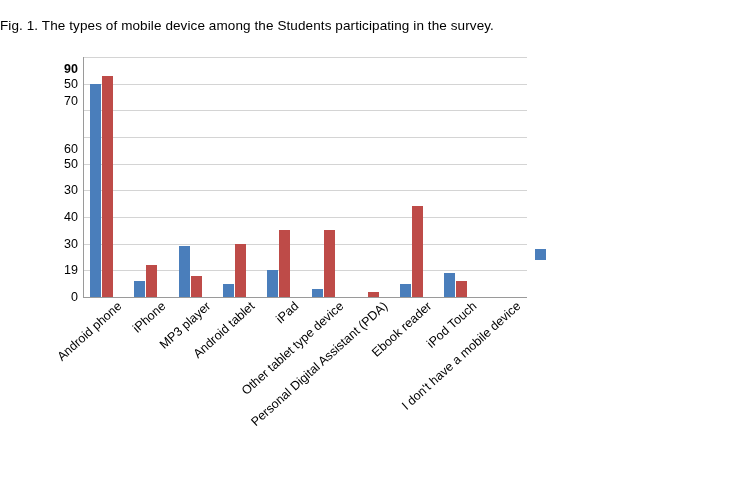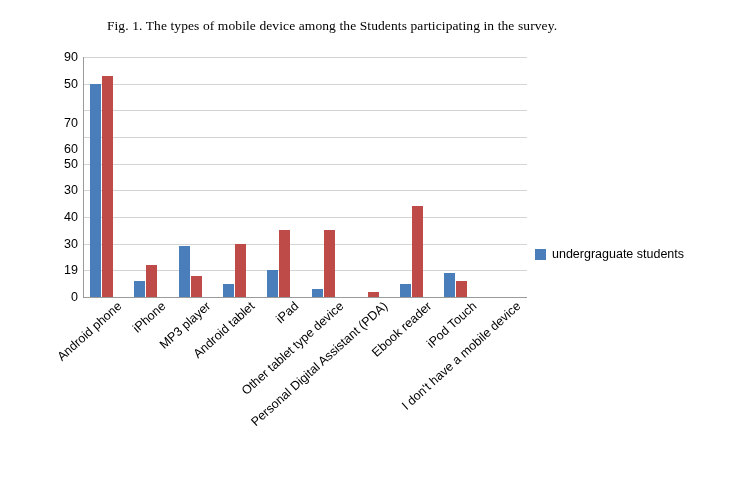--- a/index.html
+++ b/index.html
@@ -13,22 +13,22 @@
     font-family: "Liberation Sans", sans-serif;
     color: #000000;
     overflow: hidden;
     position: relative;
   }
   #figure-title {
     position: absolute;
     left: 0;
     top: 18px;
     width: 664px;
-    text-align: center;
-    font-family: Liberation Serif, serif;
+    text-align: left;
+    font-family: Liberation Sans, sans-serif;
     font-size: 13.5px;
     color: #000;
     letter-spacing: 0.1px;
   }
   
   #plot-area {
     position: absolute;
     left: 83px;
     top: 57px;
     width: 444px;
@@ -118,23 +118,23 @@
     font-size: 12.5px;
     white-space: nowrap;
   }
 </style>
 </head>
 <body>
 
 <div id="figure-title">Fig. 1.  The types of mobile device among the Students participating in the survey.</div>
 
 <div id="y-axis-labels">
-    <div class="y-label" style="top: 3px;">90</div>
+    <div class="y-label" style="top: 15px; font-weight: bold;">90</div>
     <div class="y-label" style="top: 29.6667px;">50</div>
-    <div class="y-label" style="top: 69px;">70</div>
+    <div class="y-label" style="top: 47px;">70</div>
     <div class="y-label" style="top: 95px;">60</div>
     <div class="y-label" style="top: 109.667px;">50</div>
     <div class="y-label" style="top: 136.333px;">30</div>
     <div class="y-label" style="top: 163px;">40</div>
     <div class="y-label" style="top: 189.667px;">30</div>
     <div class="y-label" style="top: 216.333px;">19</div>
     <div class="y-label" style="top: 243px;">0</div>
   </div>
 
 <div id="plot-area">
@@ -202,15 +202,14 @@
     <div class="x-label" style="left: 253.65px;">Other tablet type device</div>
     <div class="x-label" style="left: 297.95px;">Personal Digital Assistant (PDA)</div>
     <div class="x-label" style="left: 342.25px;">Ebook reader</div>
     <div class="x-label" style="left: 386.55px;">iPod Touch</div>
     <div class="x-label" style="left: 430.85px;">I don't have a mobile device</div>
   </div>
 
 <div id="legend">
     <div class="legend-row">
       <div class="legend-swatch" style="background: rgb(74, 126, 187);"></div>
-      <div class="legend-text">undergraguate students</div>
     </div>
   </div>
 
 </body></html>

